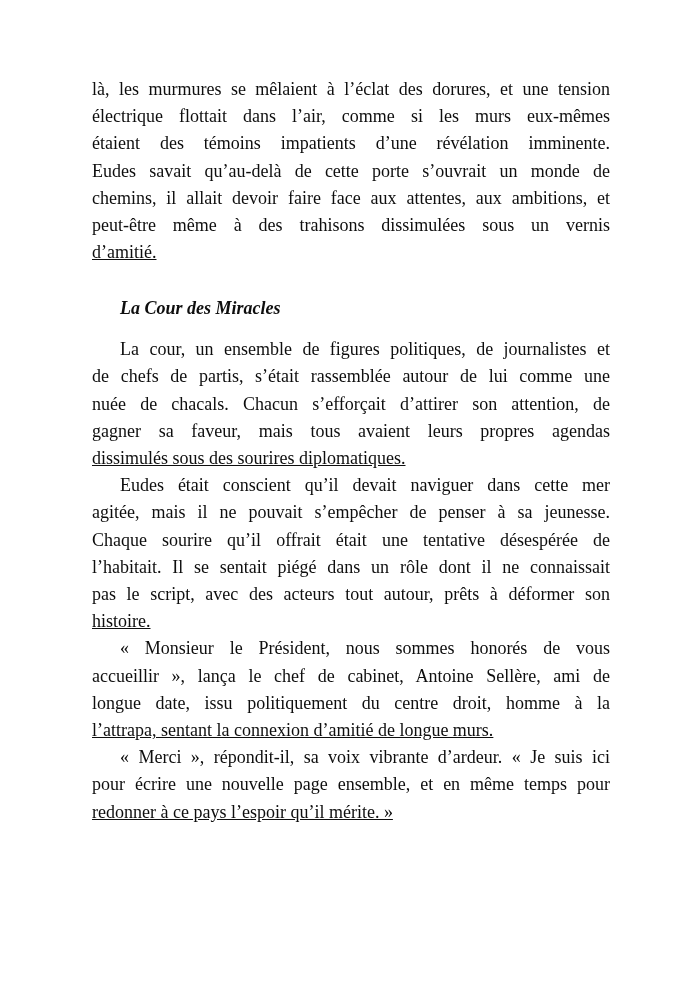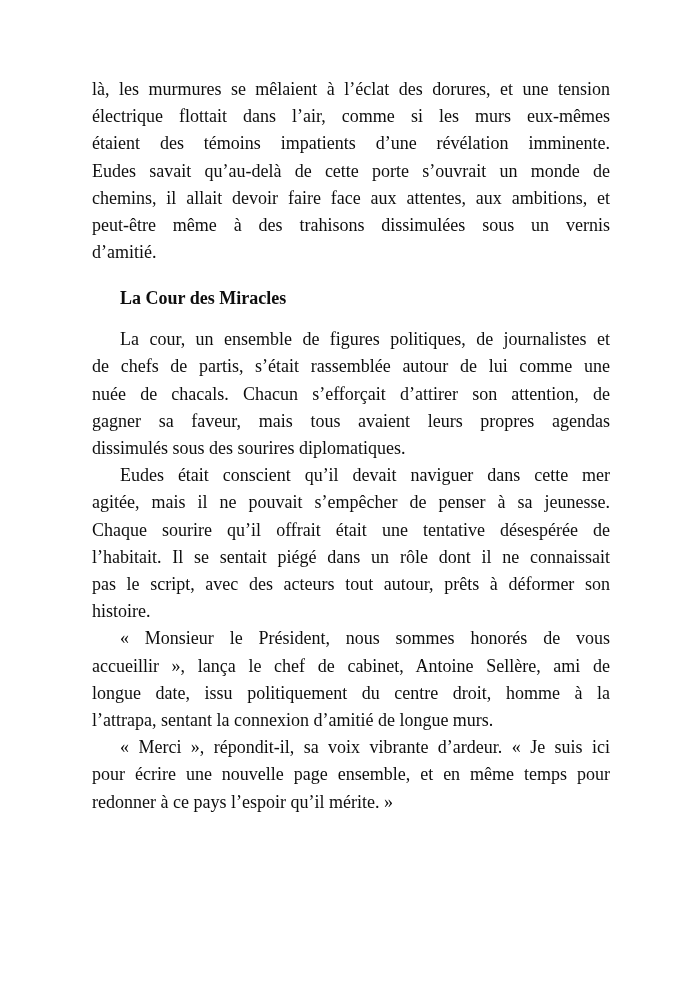--- a/index.html
+++ b/index.html
@@ -23,26 +23,27 @@
     width: 518px;
     font-size: 18px;
     line-height: 27.2px;
   }
   .para { margin: 0; }
   .line {
     text-align: justify;
     text-align-last: justify;
     white-space: normal;
   }
-  .line.last { text-align-last: left; }
+  .line.last { text-align-last: left; text-decoration: underline; }
   .line.first { padding-left: 28px; }
   .heading {
     font-weight: bold;
+    font-style: italic;
     padding-left: 28px;
-    margin-top: 19px;
+    margin-top: 29px;
     margin-bottom: 13.6px;
   }
   .page-number {
     position: absolute;
     top: 913px;
     right: 114px;
     font-size: 17px;
     line-height: 22px;
     color: #c2410c;
   }

